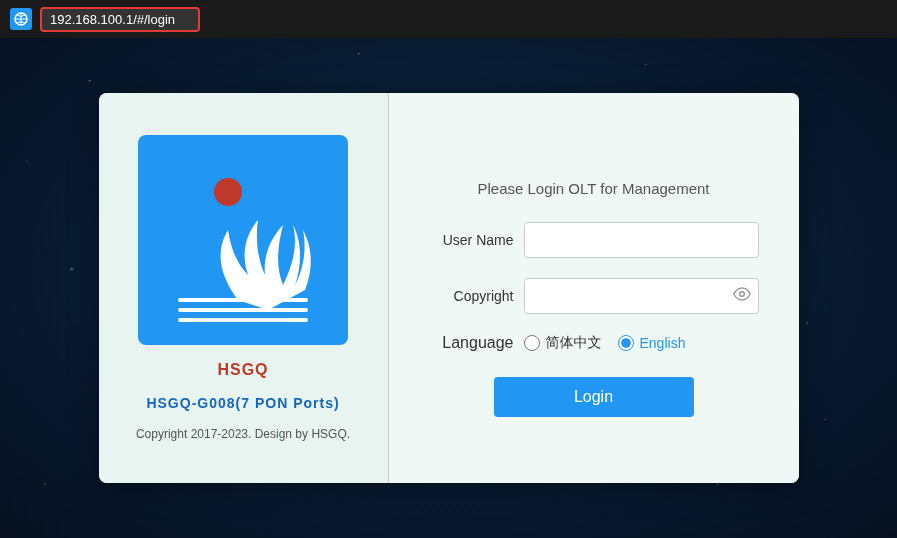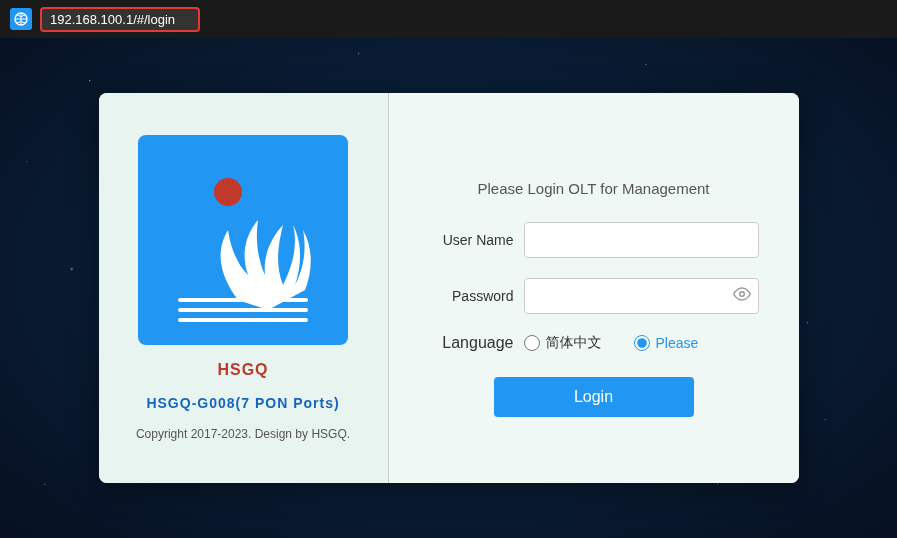--- a/index.html
+++ b/index.html
@@ -243,21 +243,21 @@
       width: 85px;
       text-align: right;
       color: #333;
       font-size: 16px;
       flex-shrink: 0;
     }
 
     .radio-group {
       display: flex;
       align-items: center;
-      gap: 32px;
+      gap: 16px;
     }
 
     .radio-option {
       display: flex;
       align-items: center;
       gap: 6px;
       cursor: pointer;
     }
 
     .radio-input {
@@ -335,42 +335,42 @@
 
     <div class="right-panel">
       <div class="form-title">Please Login OLT for Management</div>
 
       <div class="form-row">
         <div class="form-label">User Name</div>
         <input class="form-input" type="text" style="">
       </div>
 
       <div class="form-row">
-        <div class="form-label">Password</div>
+        <div class="form-label">Copyright</div>
         <div class="password-wrapper">
           <input class="password-input" type="password" style="">
           <span class="eye-icon">
             <svg width="18" height="18" viewBox="0 0 24 24" fill="none" stroke="#999" stroke-width="2">
               <path d="M1 12s4-8 11-8 11 8 11 8-4 8-11 8-11-8-11-8z"></path>
               <circle cx="12" cy="12" r="3"></circle>
             </svg>
           </span>
         </div>
       </div>
 
       <div class="language-row">
         <div class="language-label">Language</div>
         <div class="radio-group">
           <label class="radio-option">
             <input type="radio" class="radio-input" name="language" value="zh" style="">
             <span class="radio-label-text">简体中文</span>
           </label>
           <label class="radio-option">
             <input type="radio" class="radio-input" name="language" value="en" checked="" style="">
-            <span class="radio-label-text active">Please</span>
+            <span class="radio-label-text active">English</span>
           </label>
         </div>
       </div>
 
       <button class="login-btn">Login</button>
     </div>
 
   </div>
 </div>
 

